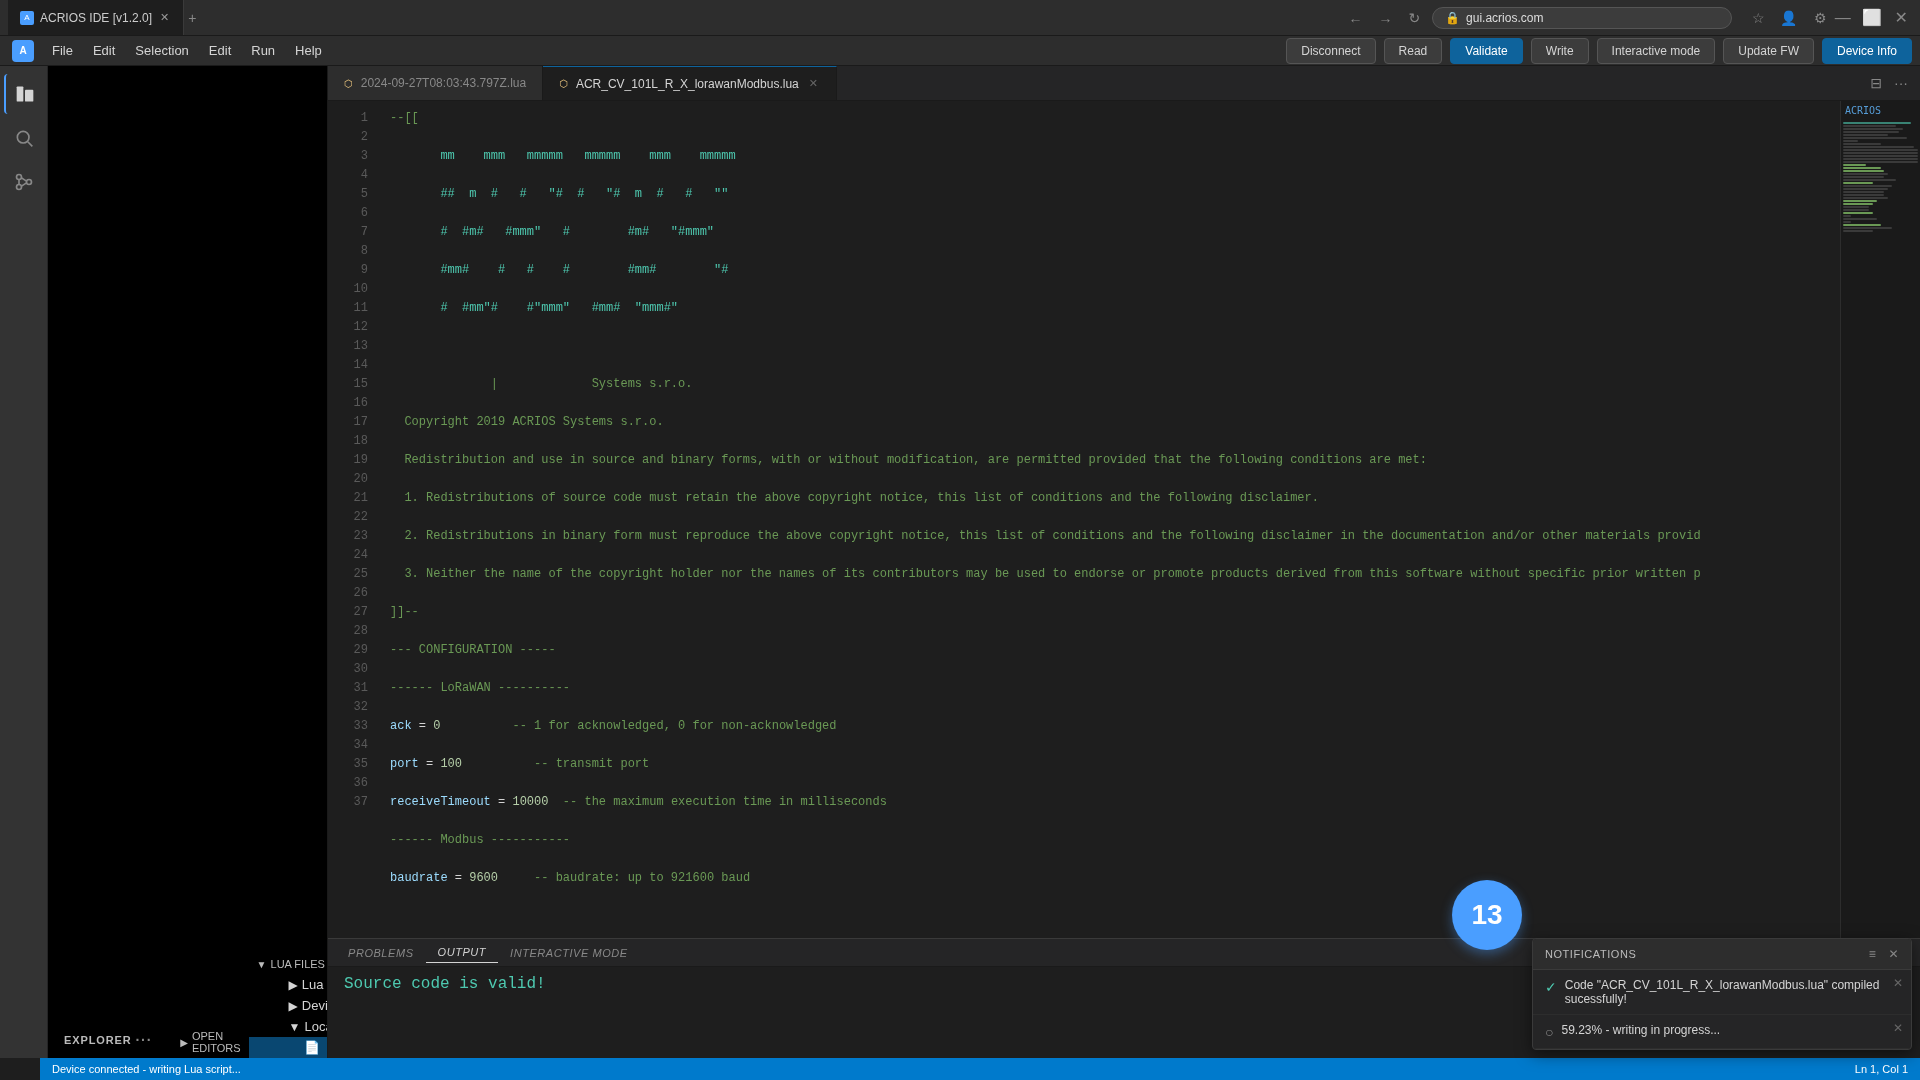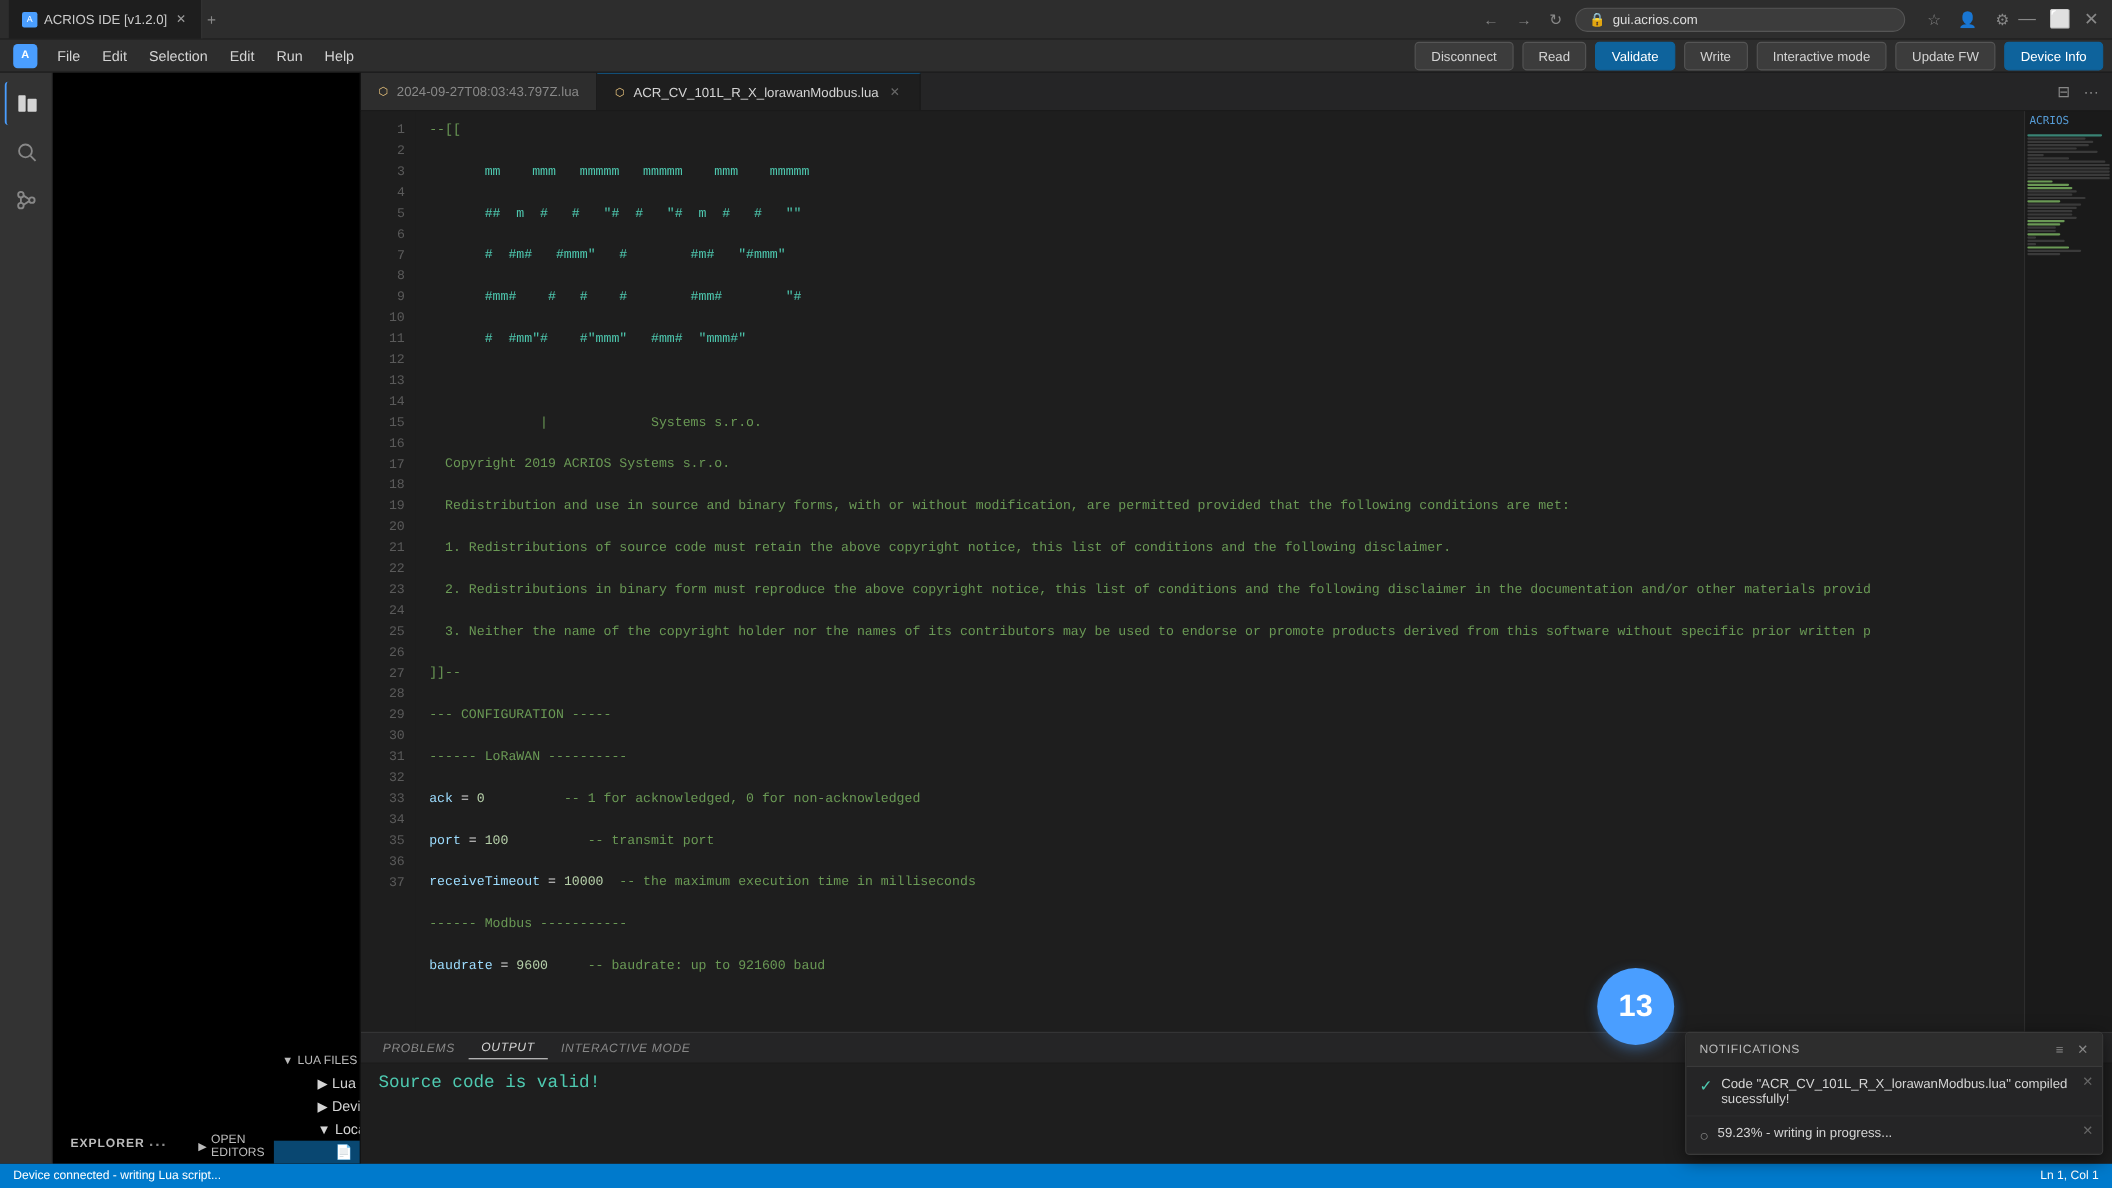--- a/index.html
+++ b/index.html
@@ -422,20 +422,21 @@
     
     .status-bar {
       height: 22px;
       background: #007acc;
       display: flex;
       align-items: center;
       padding: 0 12px;
       font-size: 11px;
       color: white;
       gap: 16px;
+      margin-left: 40px;
     }
     .status-bar-right {
       margin-left: auto;
     }
 
     
     .notifications-panel {
       position: absolute;
       bottom: 30px;
       right: 8px;

